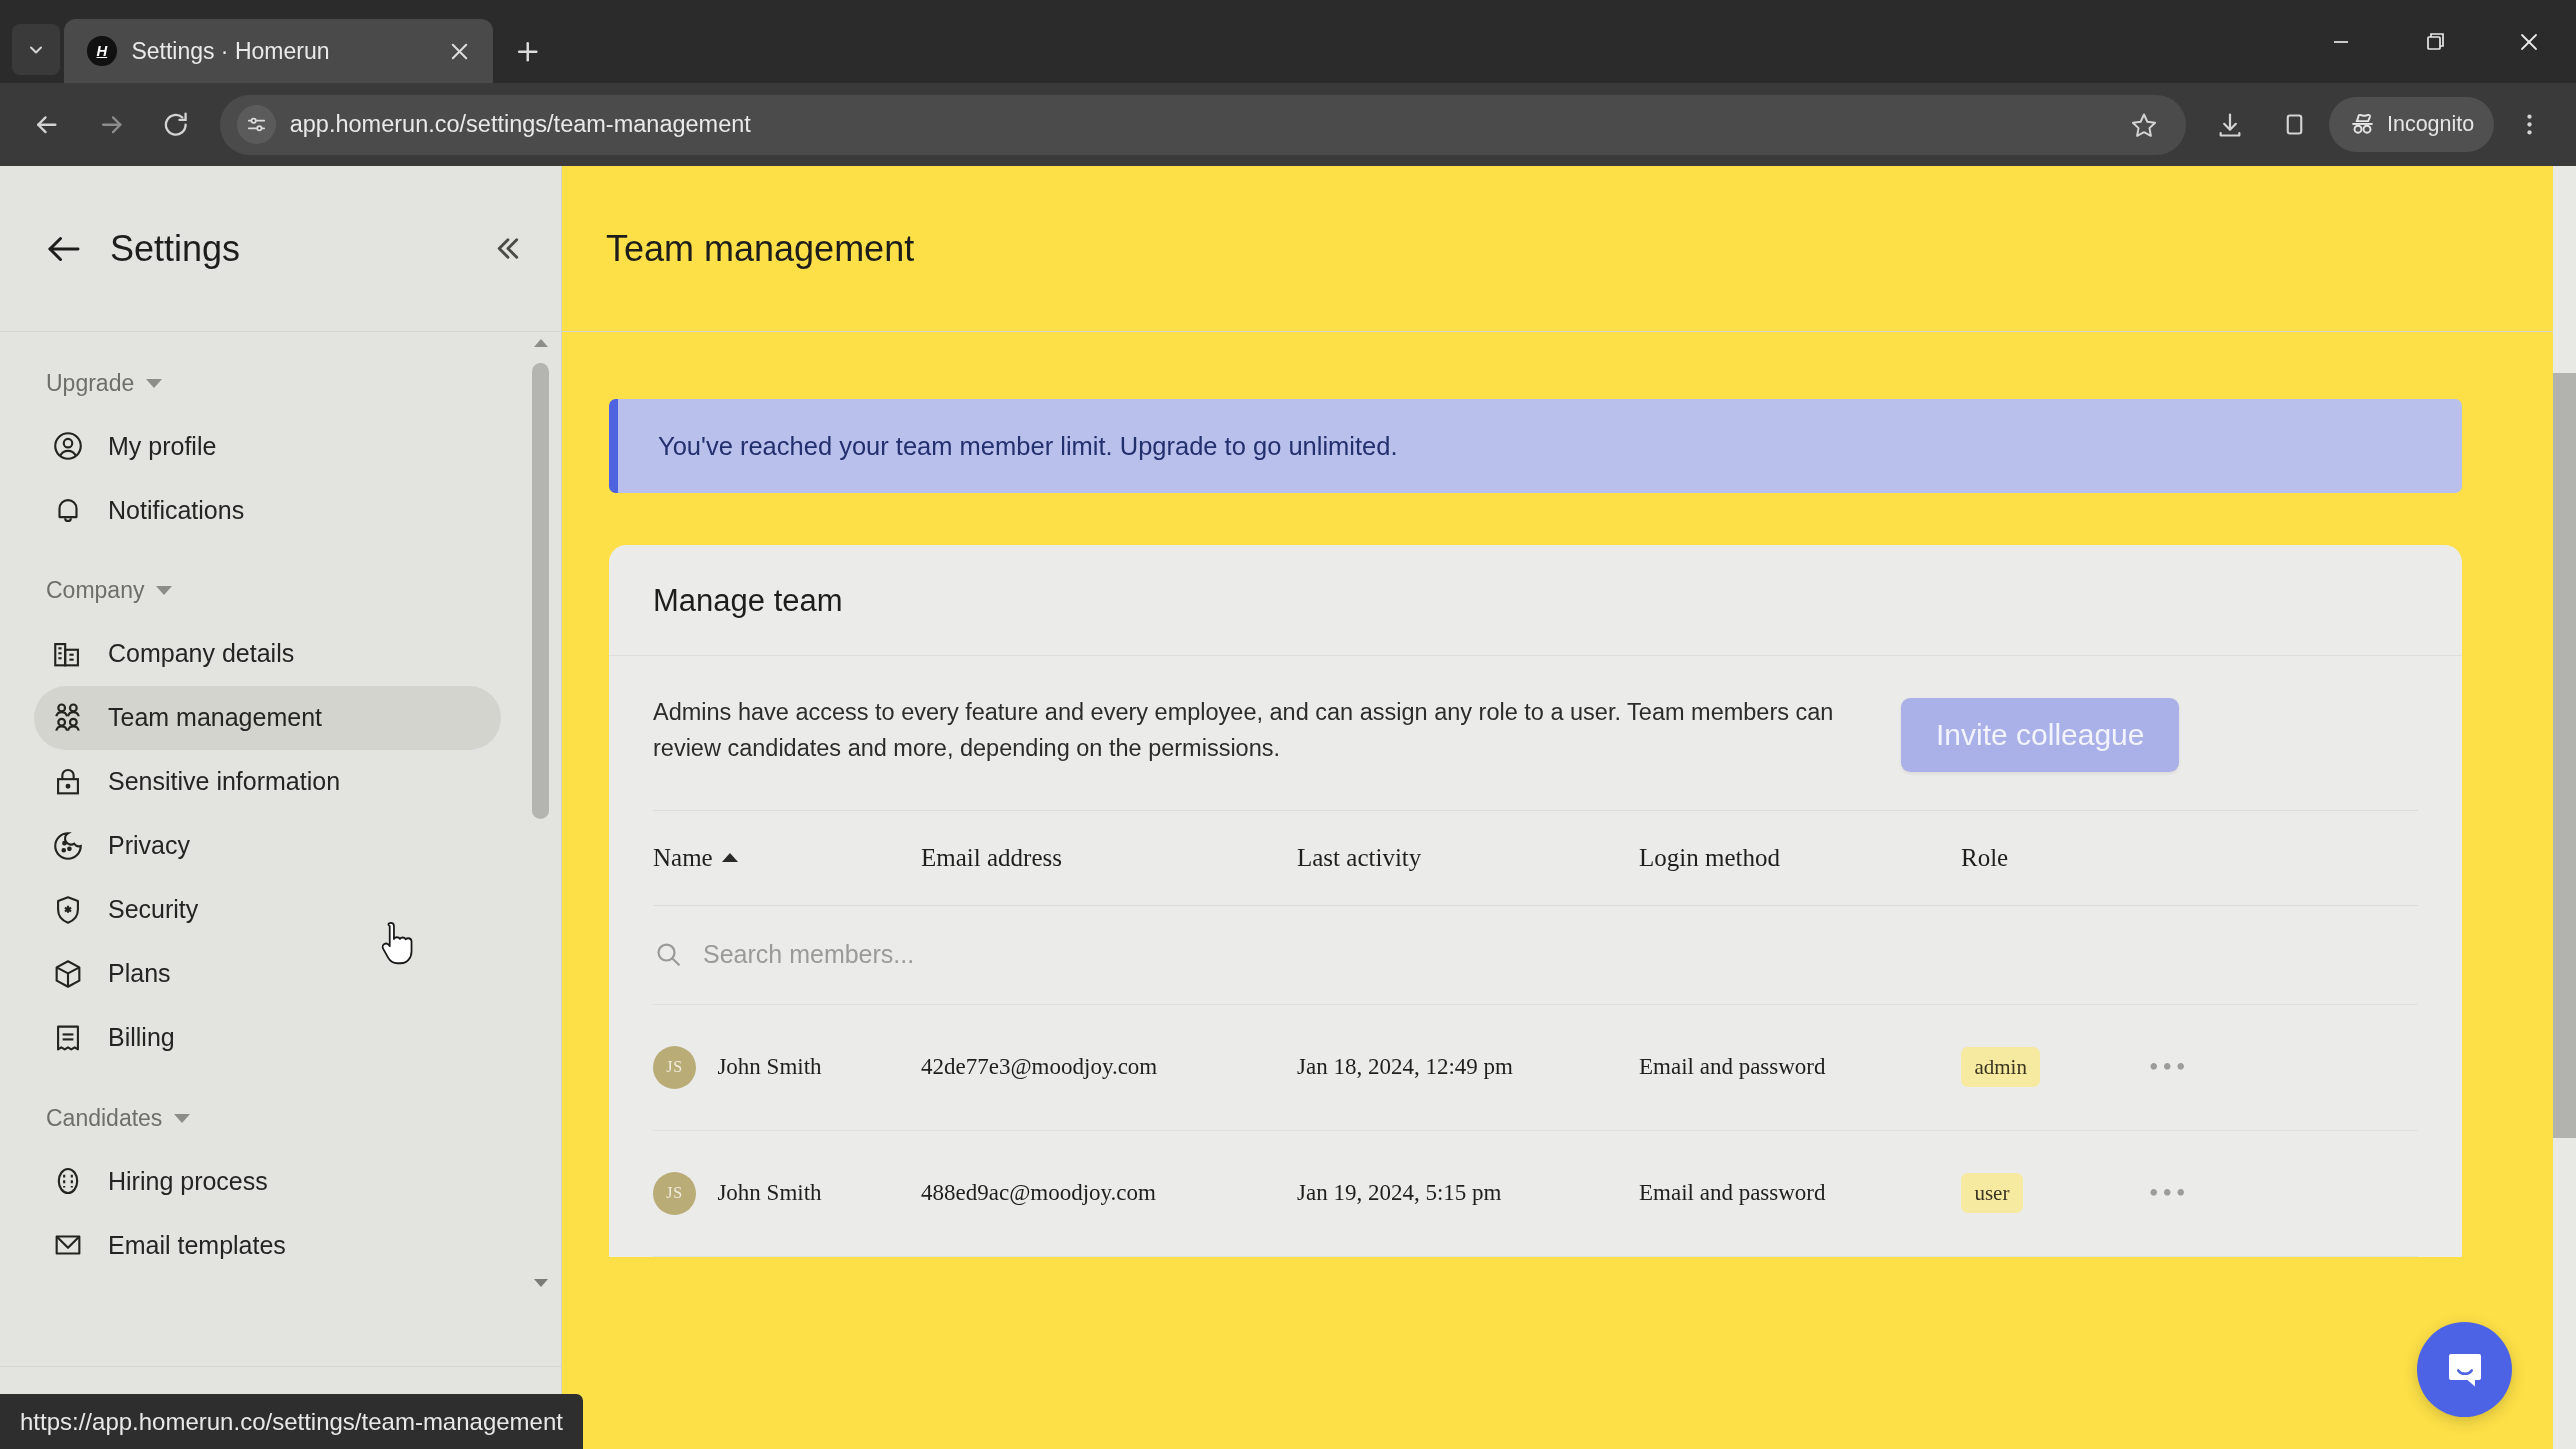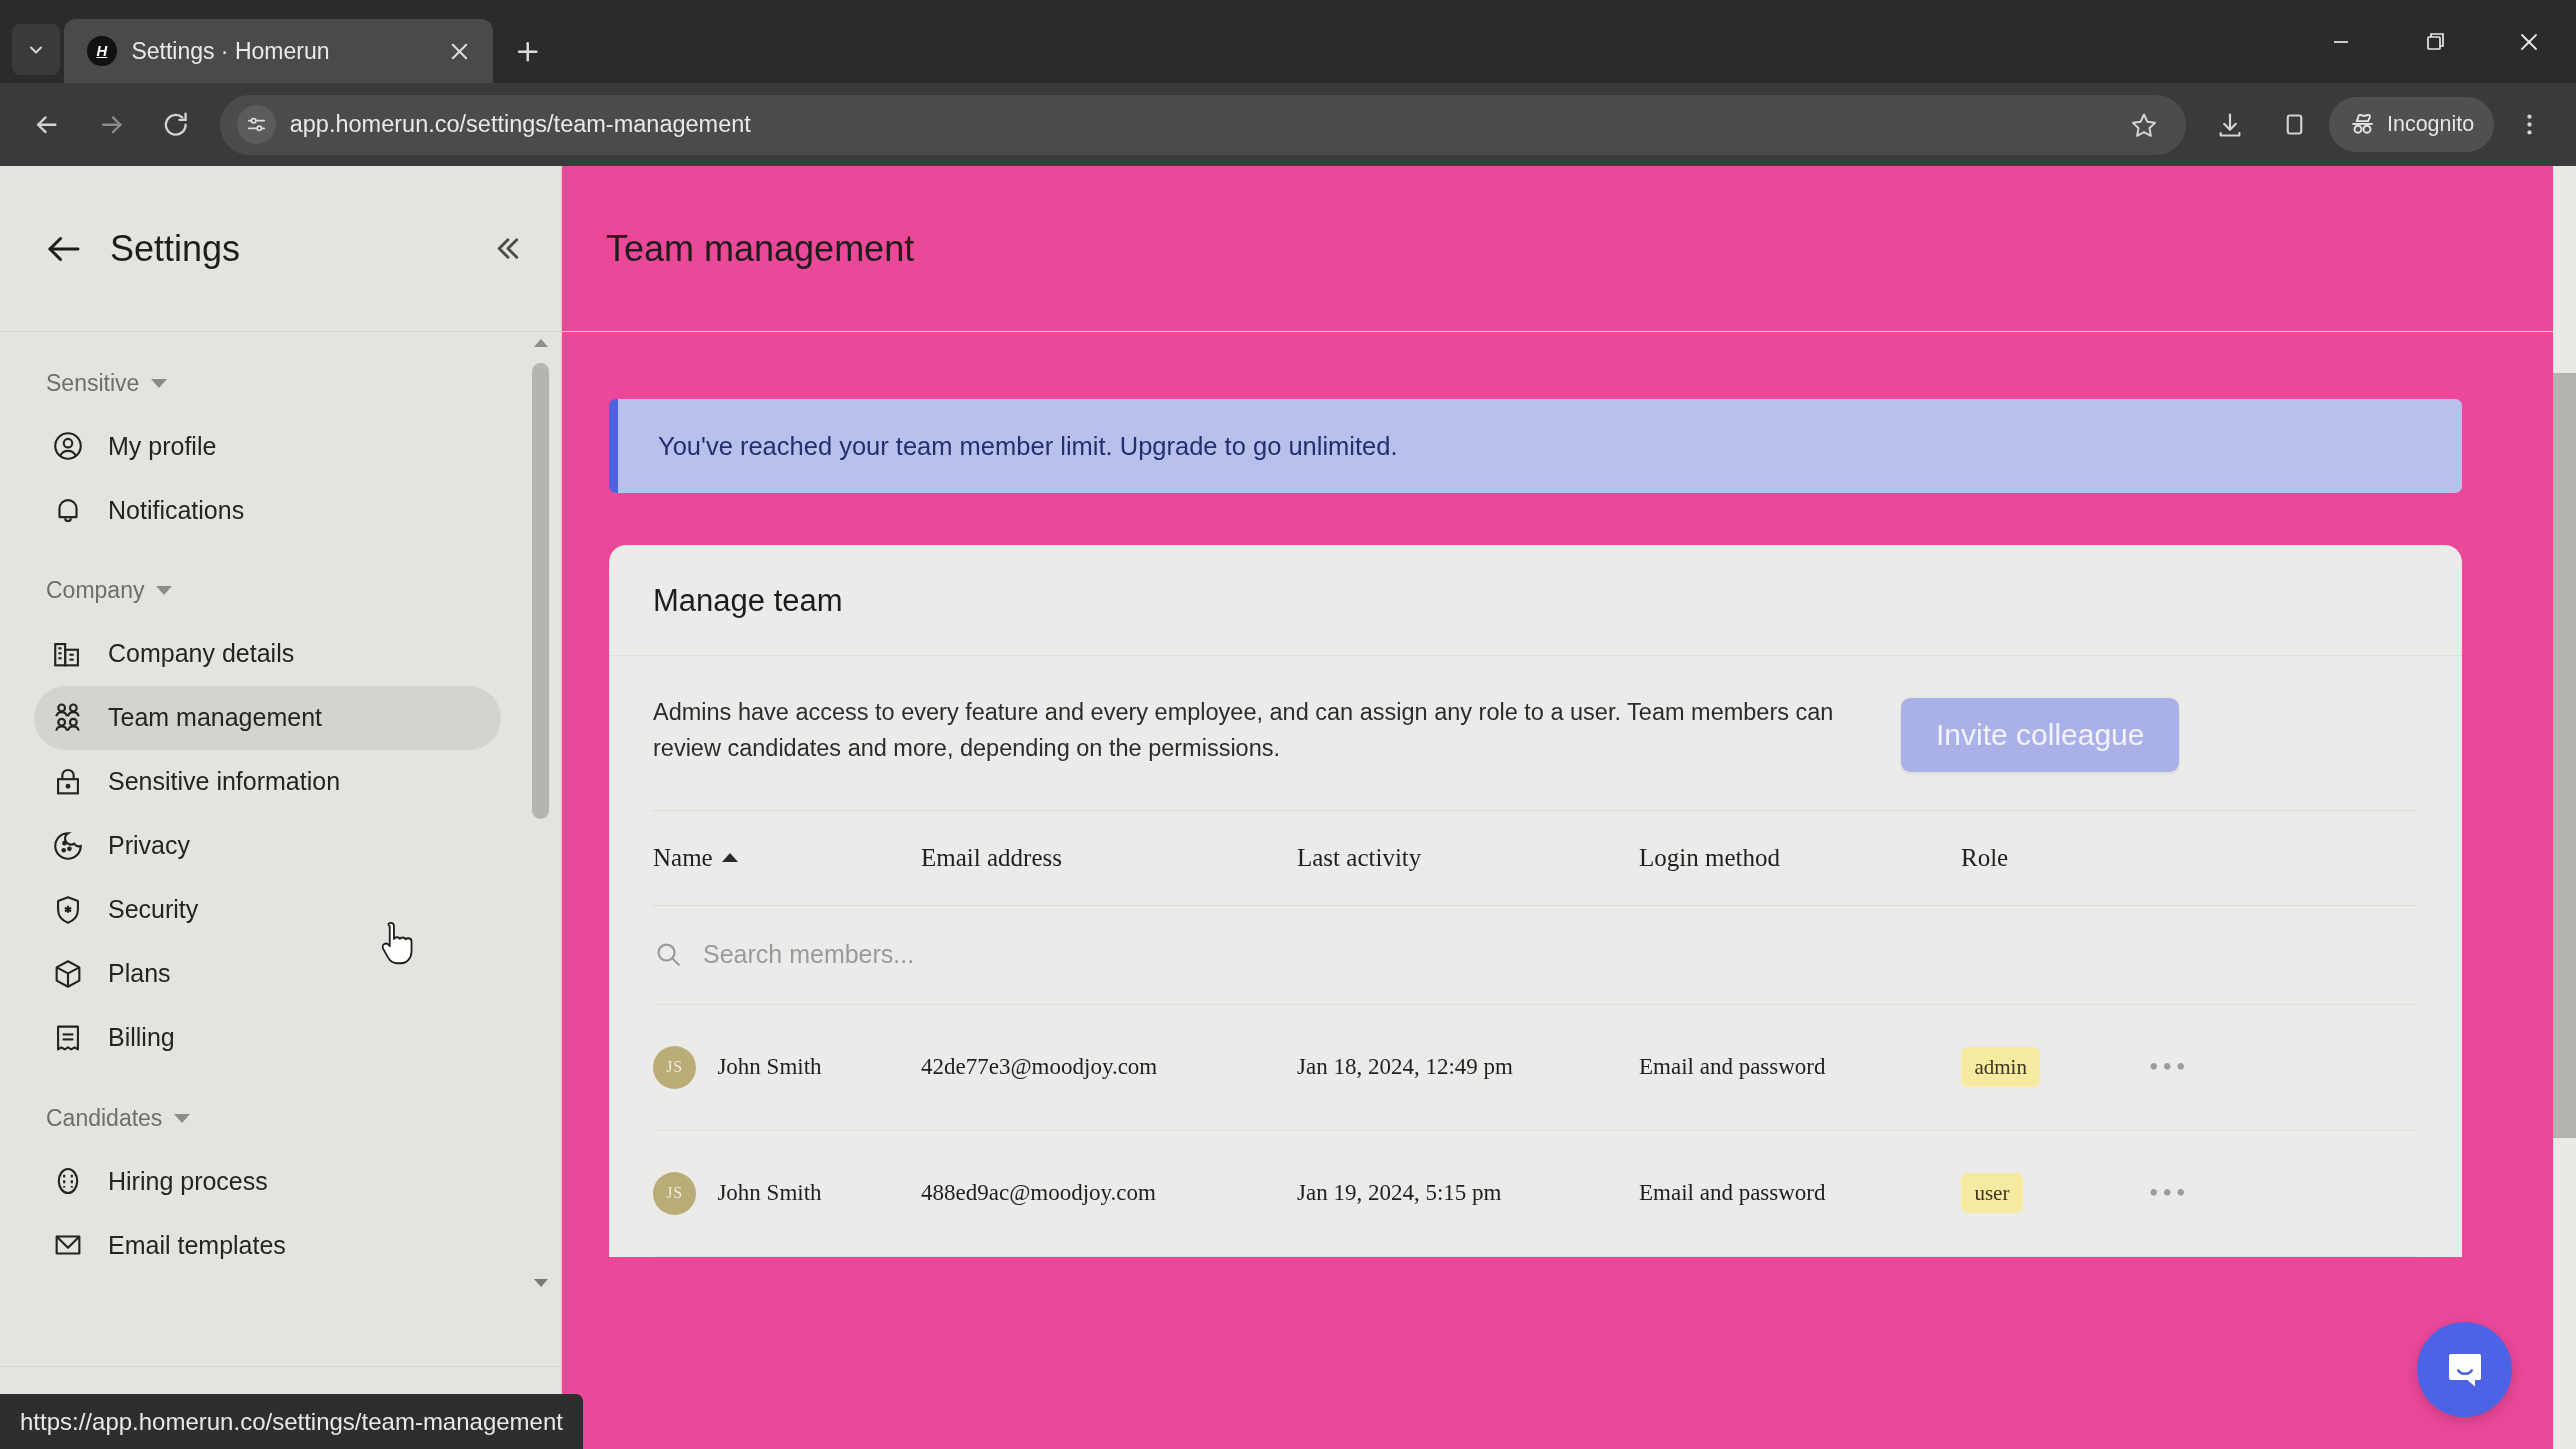--- a/index.html
+++ b/index.html
@@ -83,21 +83,21 @@
   }
   .incognito-pill {
     height: 55px; background: #505050; border-radius: 27.5px;
     display: flex; align-items: center; gap: 10.7px; padding: 0 20px;
     color: #e6e6e6; font-size: 21.5px; flex: 0 0 auto;
   }
 
   
   .viewport {
     position: absolute; left: 0; top: 166px; width: 2576px; height: 1283px;
-    background: #ec4899; display: flex; overflow: hidden;
+    background: #fde047; display: flex; overflow: hidden;
   }
 
   
   .sidebar {
     width: 562px; flex: 0 0 562px; height: 100%;
     background: #e3e3df; border-right: 1.3px solid #d3d3ce;
     display: flex; flex-direction: column; position: relative;
   }
   .sb-header {
     height: 166px; display: flex; align-items: center; gap: 24px;
@@ -419,21 +419,21 @@
           <svg width="35" height="35" viewBox="0 0 24 24" fill="none" stroke="#4b4b48" stroke-width="2" stroke-linecap="round" stroke-linejoin="round">
               <polyline points="13 6 7 12 13 18"></polyline>
               <polyline points="19 6 13 12 19 18"></polyline>
             </svg>
         </div>
       </div>
 
       <div class="sb-scroll">
 
         <div class="sb-group-label">
-          <span>Sensitive</span>
+          <span>Upgrade</span>
           <span class="caret-down"></span>
         </div>
         <div class="sb-item">
           <span class="sb-ico">
             <svg width="34" height="34" viewBox="0 0 24 24" fill="none" stroke="#24241f" stroke-width="1.5">
                 <circle cx="12" cy="12" r="9"></circle>
                 <circle cx="12" cy="10" r="3"></circle>
                 <path d="M6.5 19a6 6 0 0 1 11 0"></path>
               </svg>
           </span>

